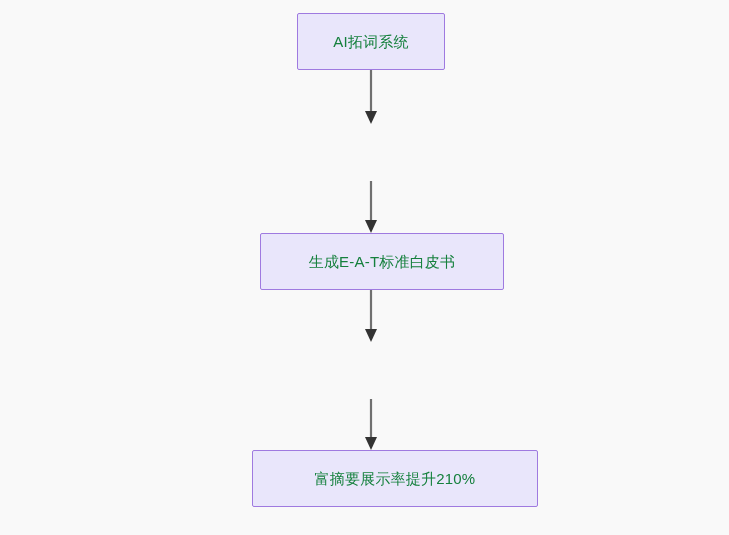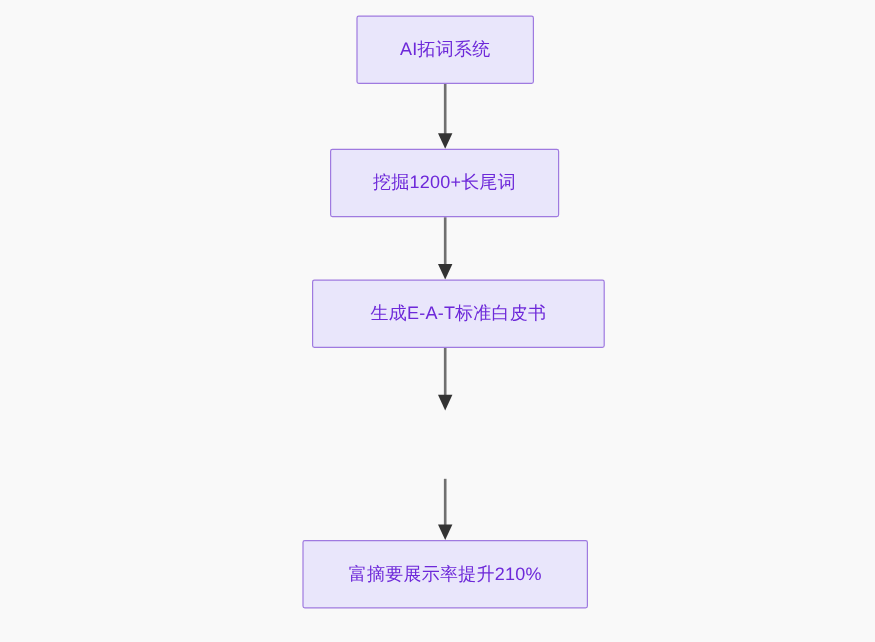--- a/index.html
+++ b/index.html
@@ -21,21 +21,21 @@
   }
   .node {
     position: absolute;
     box-sizing: border-box;
     background: #e9e6fb;
     border: 1.6px solid #9f7ae0;
     border-radius: 2px;
     display: flex;
     align-items: center;
     justify-content: center;
-    color: #6d28d9;
+    color: #15803d;
     font-size: 15px;
     line-height: 1;
     letter-spacing: 0.2px;
     white-space: nowrap;
   }
   .node-label {
     display: block;
   }
   .edge {
     position: absolute;
@@ -74,26 +74,23 @@
     <svg width="30" height="51" viewBox="0 0 30 51">
       <line x1="15" y1="0" x2="15" y2="41" stroke="#707070" stroke-width="2.2"></line>
       <polygon points="15,51 9,38 21,38" fill="#333333"></polygon>
     </svg>
   </div>
 
   <div class="node" style="left:297px; top:13px; width:148px; height:57px;">
     <span class="node-label">AI拓词系统</span>
   </div>
 
-  <div class="node" style="left:275px; top:124px; width:191px; height:57px;">
-    <span class="node-label">挖掘1200+长尾词</span>
-  </div>
 
   <div class="node" style="left:260px; top:233px; width:244px; height:57px;">
     <span class="node-label">生成E-A-T标准白皮书</span>
   </div>
 
 
-  <div class="node" style="left:252px; top:450px; width:238px; height:57px;">
+  <div class="node" style="left:252px; top:450px; width:286px; height:57px;">
     <span class="node-label">富摘要展示率提升210%</span>
   </div>
 
 </div>
 
 </body></html>

